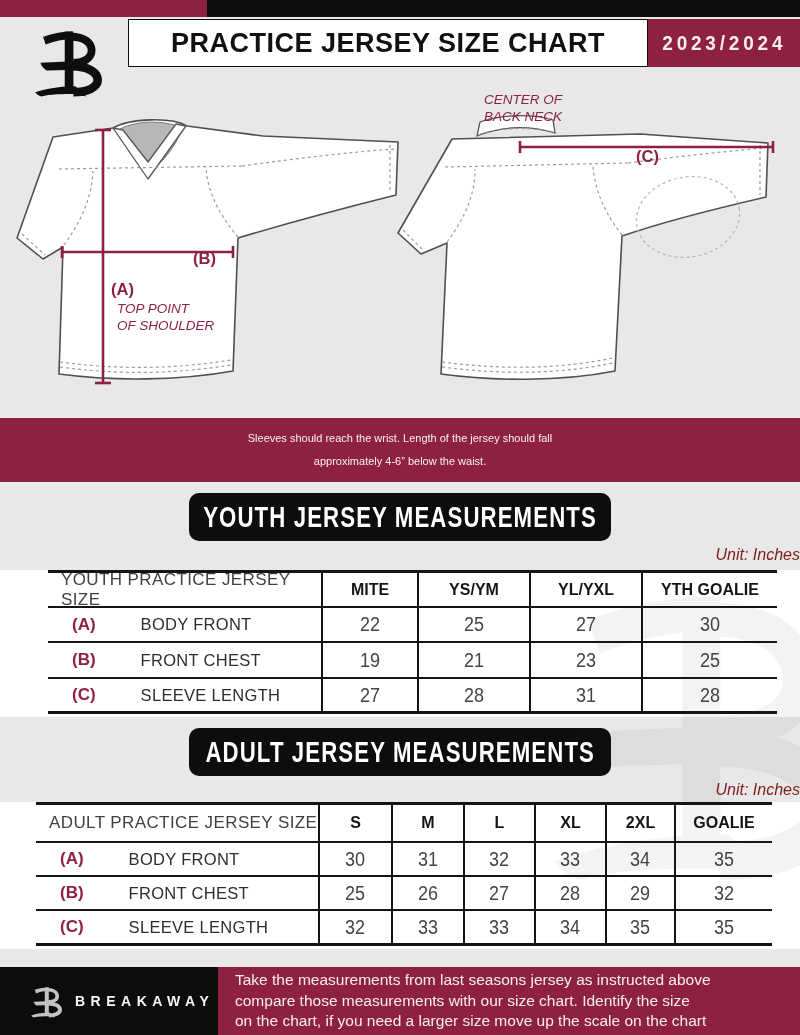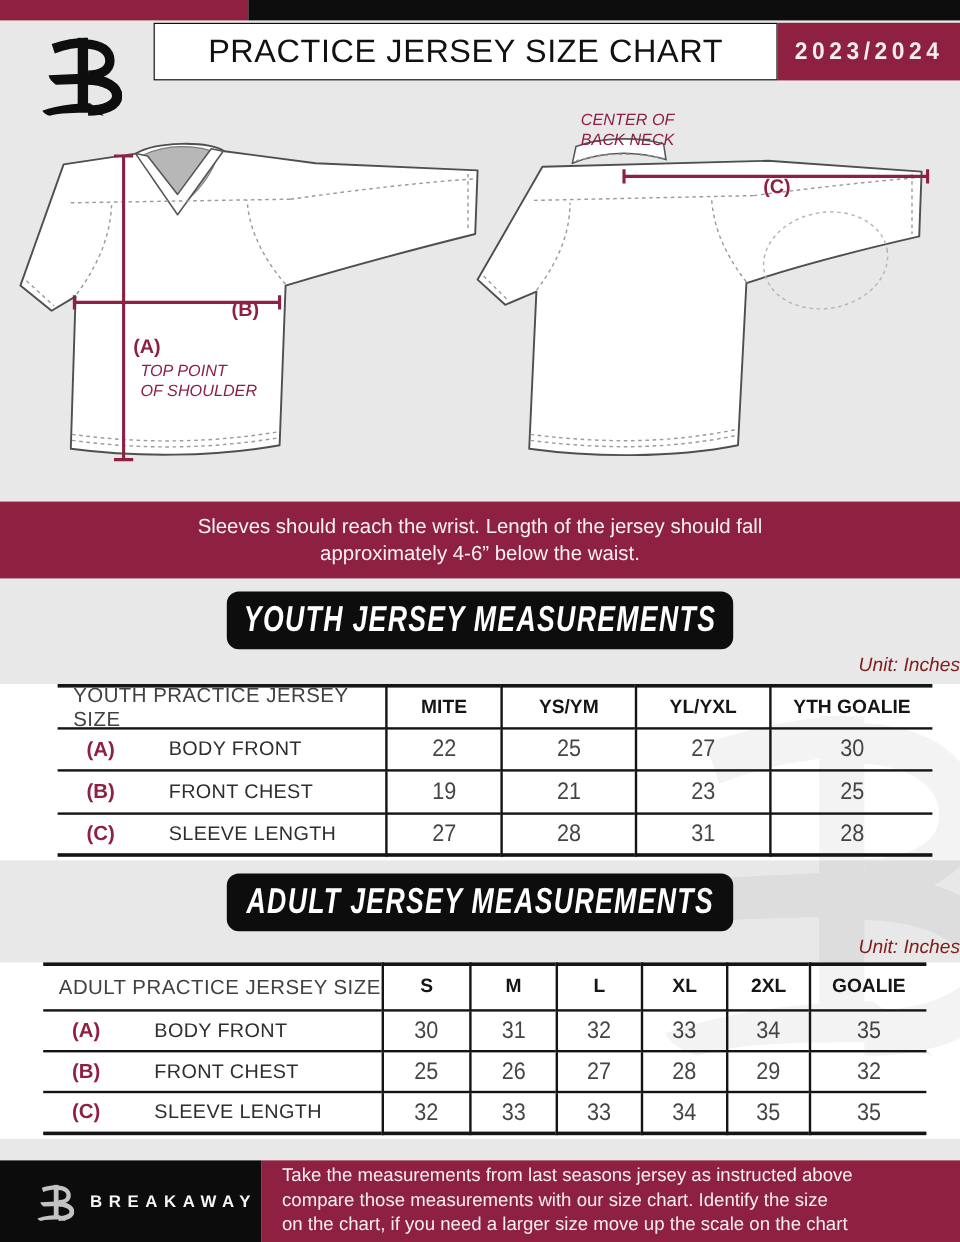--- a/index.html
+++ b/index.html
@@ -6,38 +6,38 @@
   .page{position:relative;width:800px;height:1035px;margin:0 auto;background:#e8e8e8;
         font-family:"Liberation Sans",sans-serif;overflow:hidden;}
   .abs{position:absolute;}
 
   
   .topbar-maroon{left:0;top:0;width:207px;height:17px;background:#8e2142;}
   .topbar-black{left:207px;top:0;width:593px;height:17px;background:#0d0d0d;}
   .logo-header{left:24px;top:20px;width:78px;height:82px;color:#0e0e0e;}
   .title-box{left:128px;top:19px;width:520px;height:48px;background:#ffffff;
              border:1.5px solid #101010;box-sizing:border-box;display:flex;align-items:center;justify-content:center;}
-  .title-box span{font-size:27px;font-weight:400;letter-spacing:.5px;color:#111;white-space:nowrap;}
+  .title-box span{font-size:27px;font-weight:700;letter-spacing:.5px;color:#111;white-space:nowrap;}
   .year-box{left:648px;top:19px;width:152px;height:48px;background:#8e2142;
             display:flex;align-items:center;justify-content:center;}
   .year-box span{font-size:20px;font-weight:700;letter-spacing:4px;color:#f4eef0;white-space:nowrap;
                  transform:scaleX(.95);}
 
   
   .diagram-svg{left:0;top:105px;width:800px;height:312px;}
   .mlabel{color:#8e2142;white-space:pre-line;line-height:17px;font-size:13.5px;font-style:italic;font-weight:500;}
   .mtag{color:#8e2142;font-size:16.5px;font-weight:800;font-style:normal;}
 
   
   .info-banner{left:0;top:418px;width:800px;height:64px;background:#8e2142;display:flex;align-items:center;justify-content:center;}
-  .info-banner div{color:#f7f1f3;font-size:17px;line-height:23px;text-align:center;white-space:pre-line;font-weight:400;}
+  .info-banner div{color:#f7f1f3;font-size:11px;line-height:23px;text-align:center;white-space:pre-line;font-weight:400;}
 
   
   .sec-banner{left:189px;width:422px;height:48px;background:#0d0d0d;border-radius:10px;
-              display:flex;align-items:center;justify-content:center;font-style:italic;}
+              display:flex;align-items:center;justify-content:center;}
   .sec-banner span{color:#fff;font-size:30px;font-weight:700;letter-spacing:1.5px;white-space:nowrap;
                    transform:scaleX(.74);}
   .unit-line{left:0;width:800px;text-align:right;font-size:16px;font-style:italic;color:#7f1d1d;font-weight:500;}
 
   
   .band{left:0;width:800px;background:#ffffff;}
 
   
   .size-table{display:grid;}
   .cell{display:flex;align-items:center;border-bottom:2px solid #141414;box-sizing:border-box;background:transparent;}

